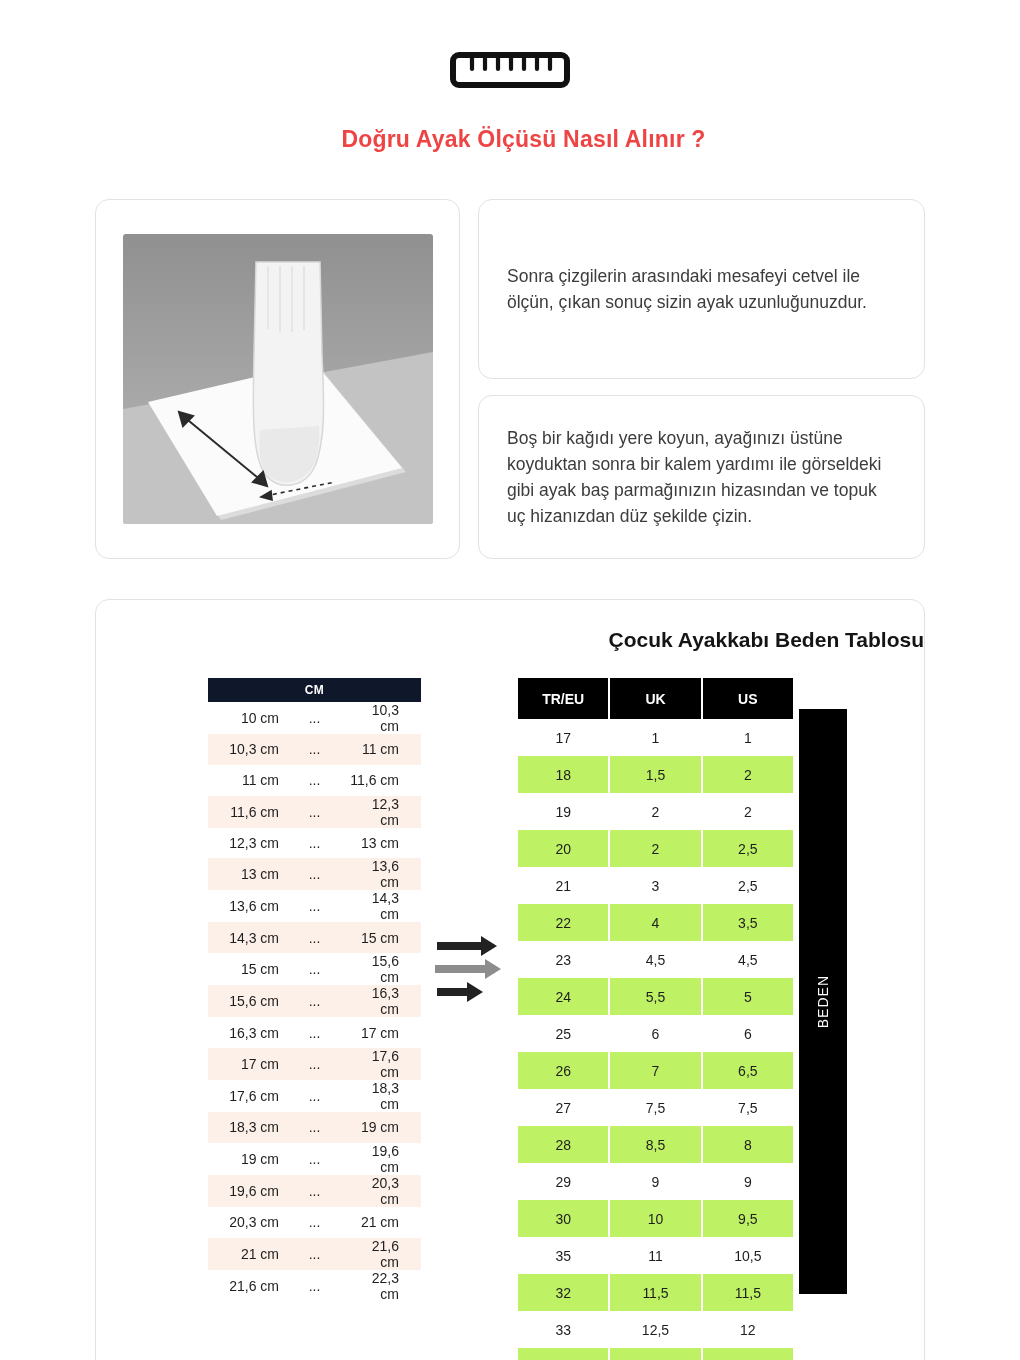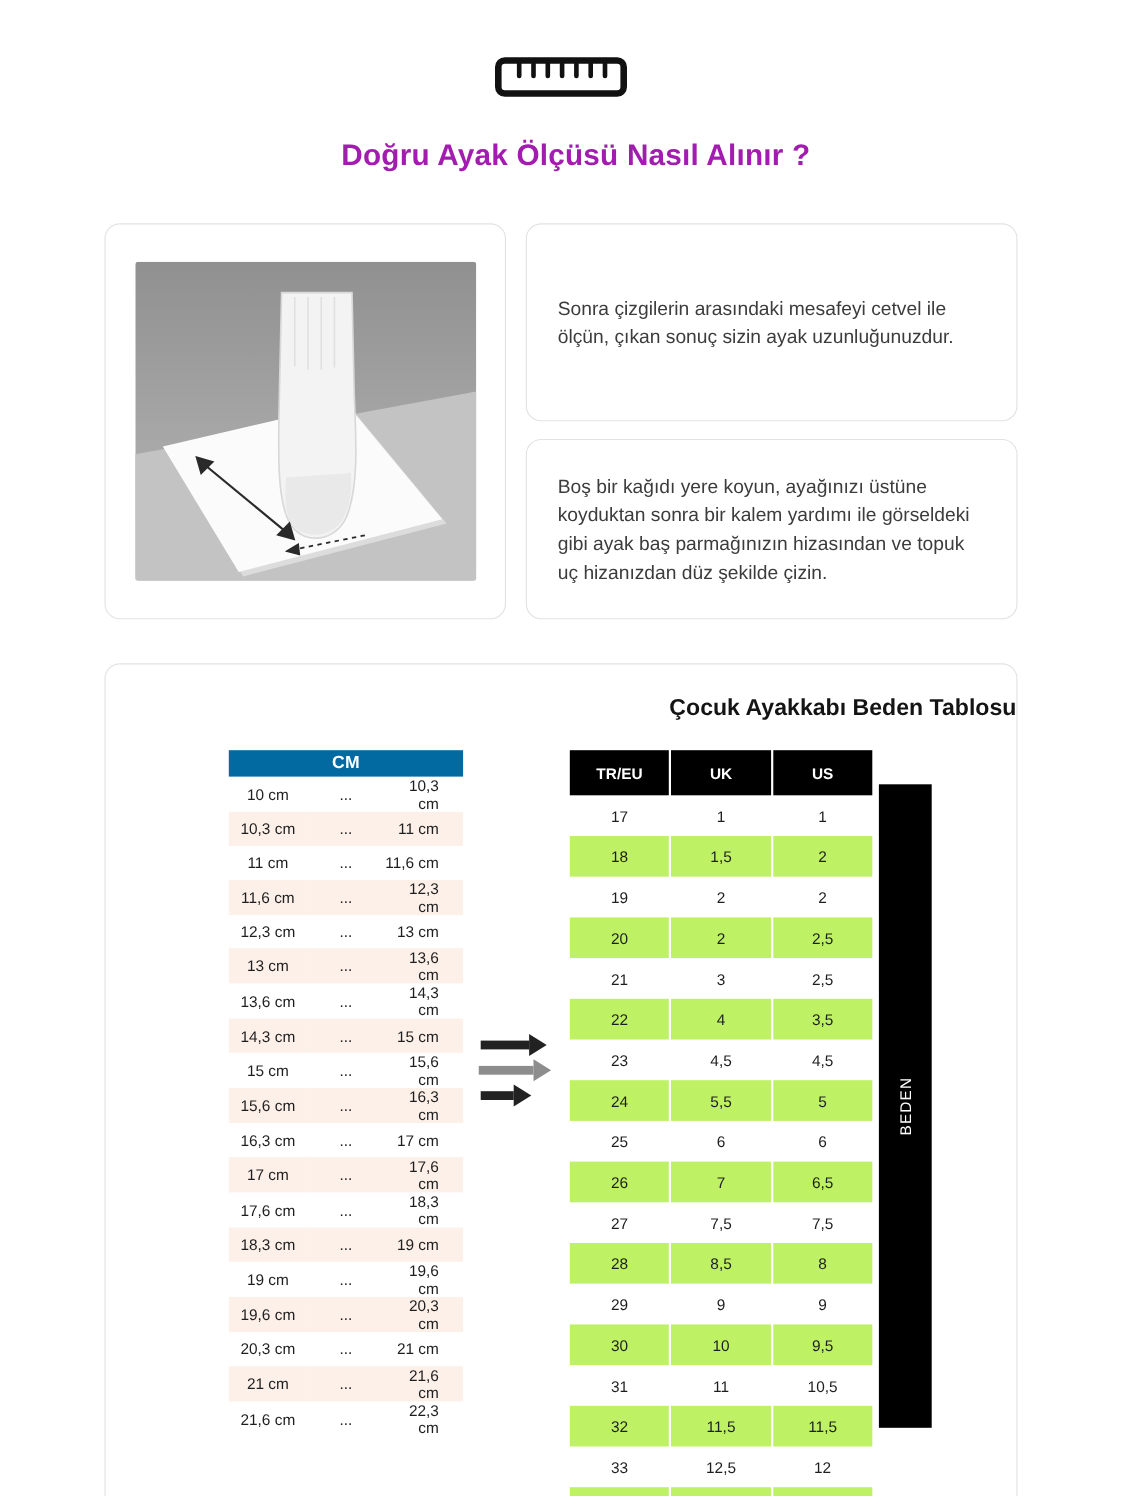--- a/index.html
+++ b/index.html
@@ -10,23 +10,23 @@
     background: #ffffff;
     font-family: "Liberation Sans", sans-serif;
     color: #1e1e1e;
   }
   .page { position: relative; width: 1020px; height: 1360px; overflow: hidden; }
 
   .ruler-wrap { display: flex; justify-content: center; padding-top: 50px; }
 
   .page-title {
     text-align: center;
-    font-size: 27px;
+    font-size: 23px;
     font-weight: 700;
-    color: #a21caf;
+    color: #ef4444;
     margin: 36px 0 0 0;
     letter-spacing: 0.2px;
     padding-left: 27px;
   }
 
   .top-row { display: flex; gap: 18px; margin: 46px 95px 0 95px; }
 
   .photo-card {
     width: 365px; height: 360px; flex: 0 0 365px;
     border: 1px solid #e2e2e2; border-radius: 14px;
@@ -55,25 +55,25 @@
     text-align: right; font-size: 21px; font-weight: 700;
     color: #141414; margin: 0 0 26px 0;
   }
 
   .tables-row { display: flex; align-items: flex-start; }
 
   table { font-size: 14px; color: #1e1e1e; }
 
   .cm-table { margin-left: 112px; width: 213px; border-collapse: collapse; table-layout: fixed; }
   .cm-table th {
-    background: #0369a1; color: #fff; height: 24px;
-    font-size: 16px; font-weight: 700; letter-spacing: 0.3px;
+    background: #0f172a; color: #fff; height: 24px;
+    font-size: 12px; font-weight: 700; letter-spacing: 0.3px;
   }
   .cm-table td { height: 30.8px; padding: 0; vertical-align: middle; }
-  .cm-table .c0 { width: 42%; text-align: center; }
+  .cm-table .c0 { width: 42%; text-align: right; }
   .cm-table .c1 { width: 13%; text-align: center; }
   .cm-table .c2 { width: 45%; text-align: right; padding-right: 22px; }
   .cm-table tr.stripe td { background: #fdf0e9; }
 
   .arrows-box {
     width: 95px; flex: 0 0 95px;
     display: flex; justify-content: center;
     margin-top: 255px;
   }
 
@@ -365,21 +365,21 @@
               <td class="c0">29</td>
               <td class="c1">9</td>
               <td class="c2">9</td>
             </tr>
             <tr class="stripe">
               <td class="c0">30</td>
               <td class="c1">10</td>
               <td class="c2">9,5</td>
             </tr>
             <tr>
-              <td class="c0">31</td>
+              <td class="c0">35</td>
               <td class="c1">11</td>
               <td class="c2">10,5</td>
             </tr>
             <tr class="stripe">
               <td class="c0">32</td>
               <td class="c1">11,5</td>
               <td class="c2">11,5</td>
             </tr>
             <tr>
               <td class="c0">33</td>

